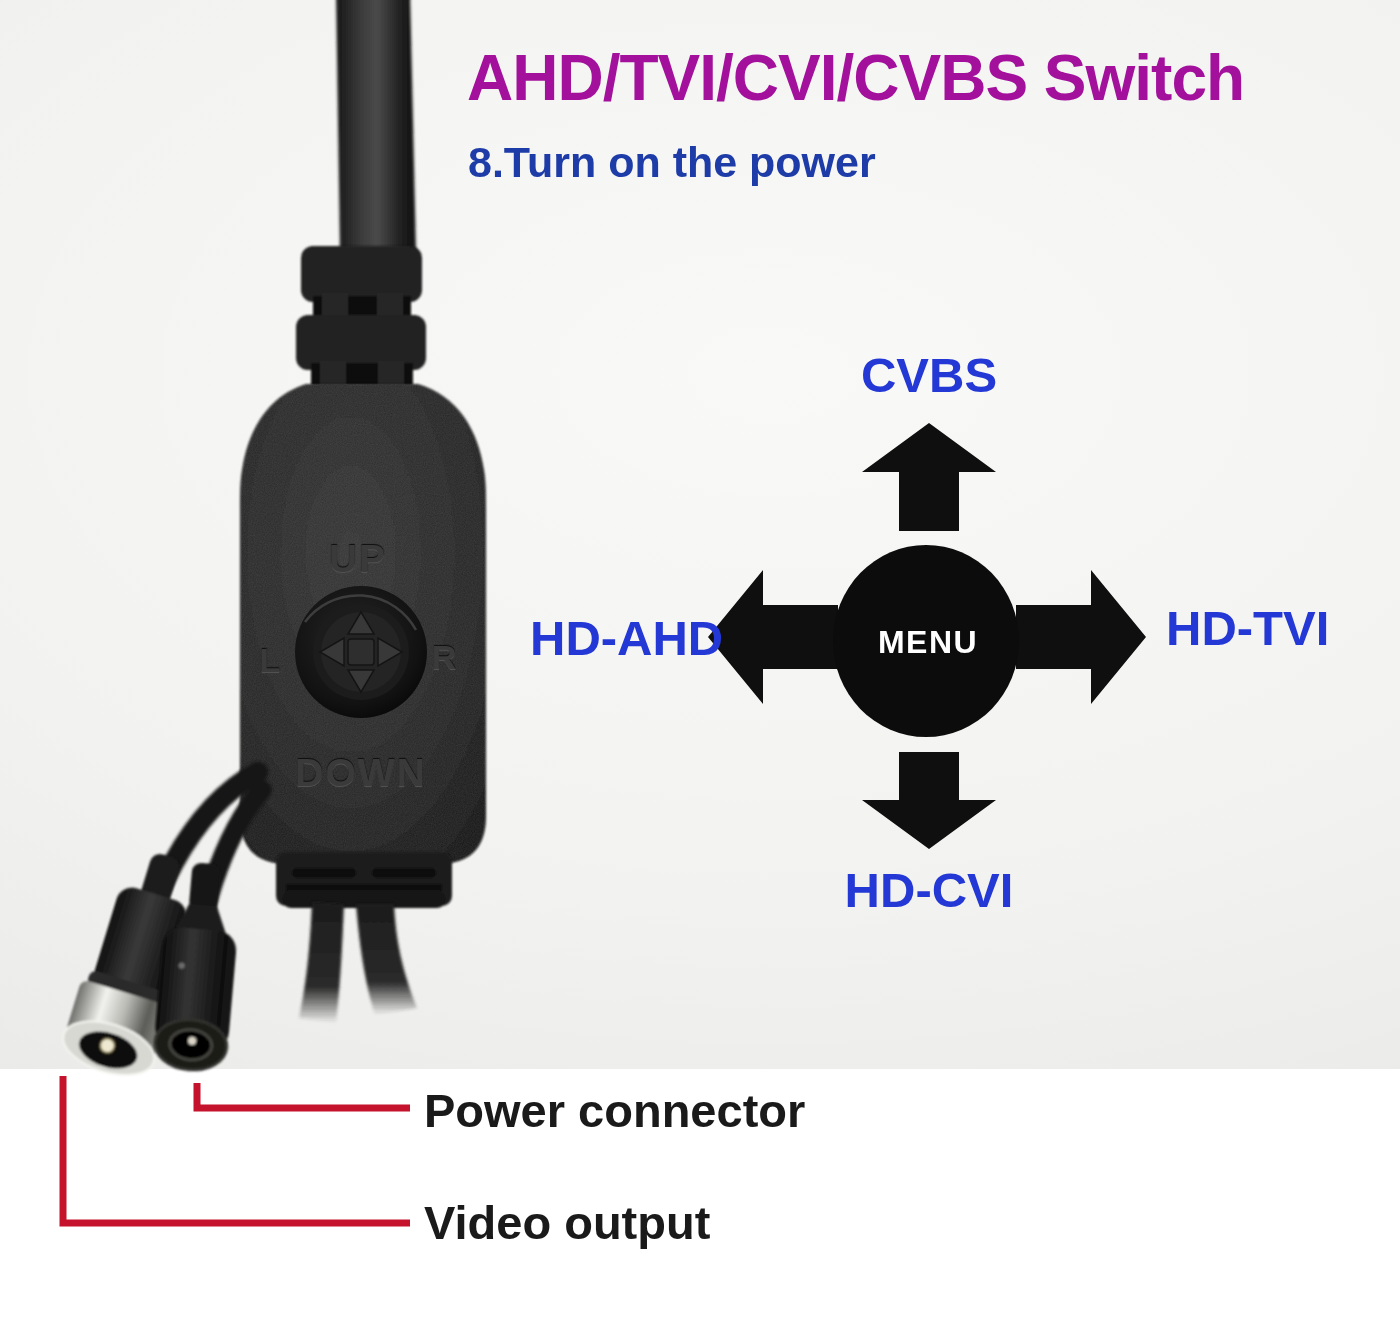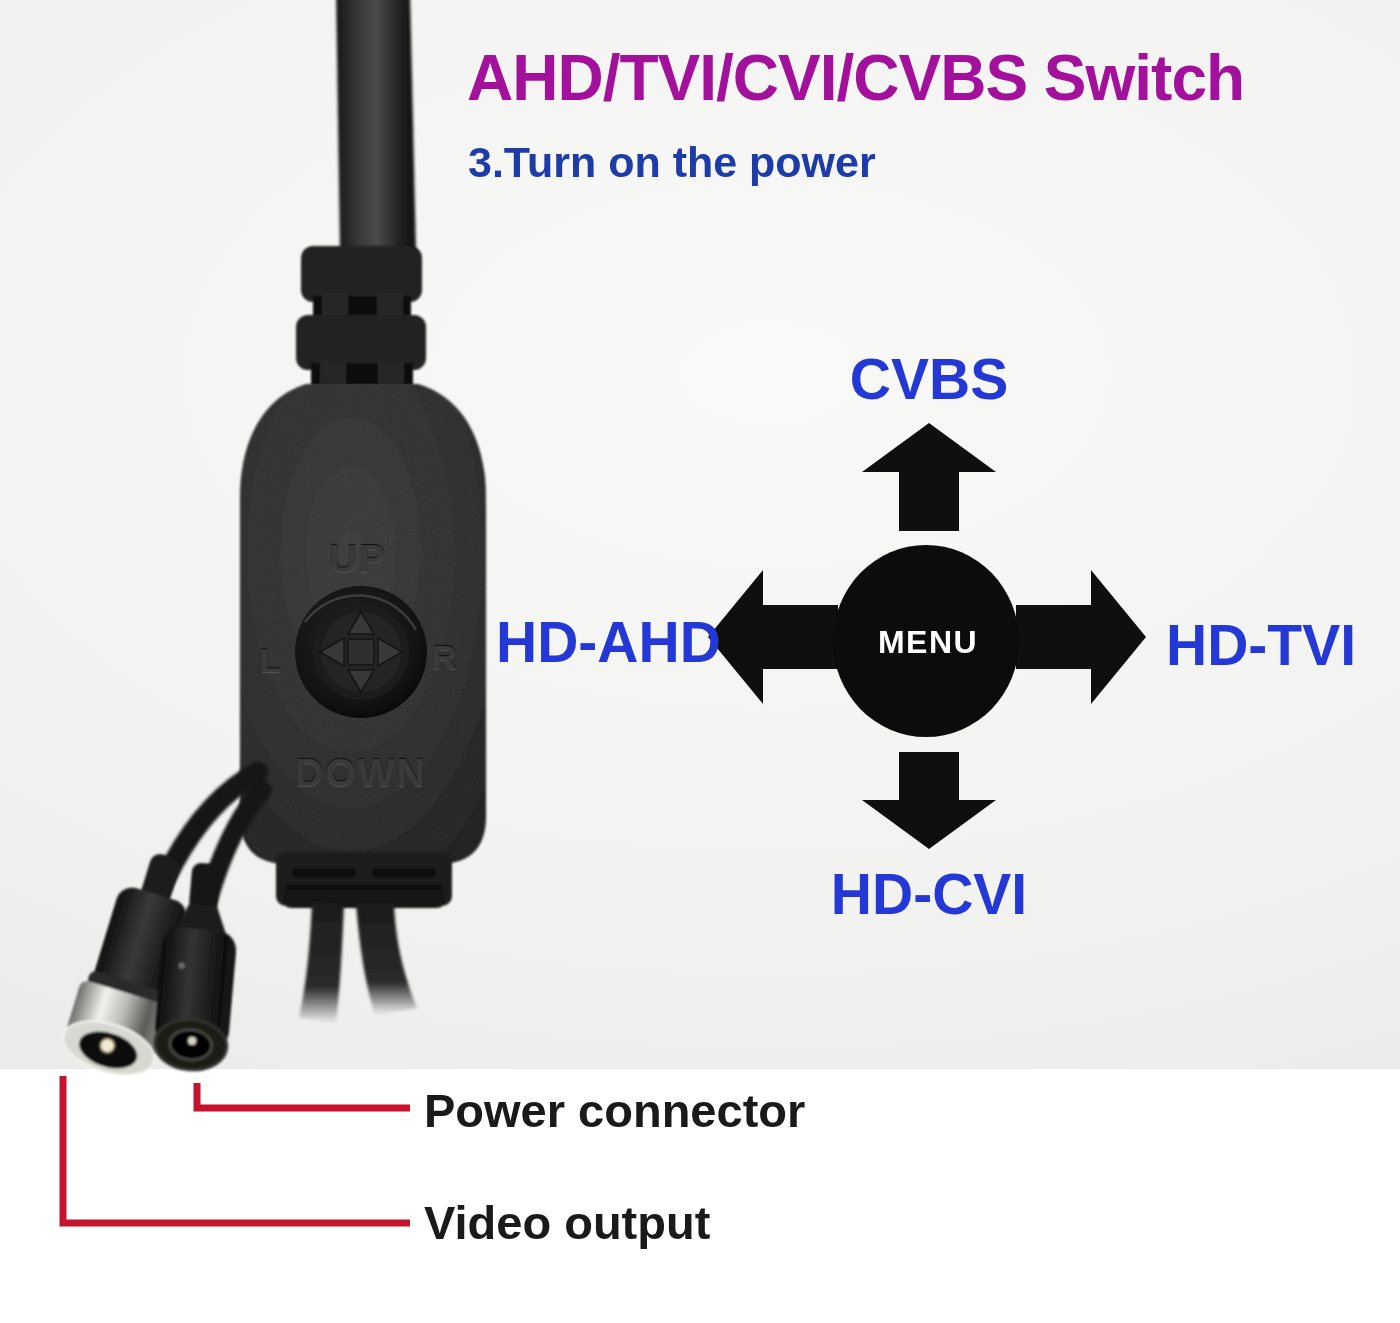--- a/index.html
+++ b/index.html
@@ -5,21 +5,21 @@
   html,body{margin:0;padding:0;}
   body{width:1400px;height:1323px;overflow:hidden;
        font-family:"Liberation Sans","DejaVu Sans",sans-serif;}
   .stage{position:relative;width:1400px;height:1069px;
          background:radial-gradient(120% 90% at 55% 35%, #f9f9f8 0%, #f2f2f0 55%, #e7e7e5 100%);}
   svg.scene{position:absolute;left:0;top:0;z-index:1;}
   .labels{position:absolute;left:0;top:0;width:100%;height:100%;z-index:2;}
   .lbl{position:absolute;font-weight:bold;white-space:nowrap;line-height:1;}
   .title{font-size:64px;letter-spacing:-1px;color:#a3109c;}
   .step{font-size:43px;color:#1e3ca8;}
-  .dpad-lbl{font-size:57px;color:#2338d4;}
+  .dpad-lbl{font-size:49px;color:#2338d4;}
   .center-x{transform:translateX(-50%);}
   .center-xy{transform:translate(-50%,-50%);}
   .menu-lbl{font-size:32px;color:#ffffff;letter-spacing:1.5px;}
   .callout-lbl{font-size:47px;color:#1a1a1a;}
   .engraved{color:#3a3a3a;
             text-shadow:0 -1px 1px #0e0e0e, 0 1px 1px #555555;}
   .eng-updown{font-size:39px;letter-spacing:2px;}
   .eng-lr{font-size:34px;}
 </style>
 </head>
@@ -170,25 +170,25 @@
 
     <g stroke="#c5122d" stroke-width="7" fill="none">
       <polyline points="197,1083 197,1108 410,1108"></polyline>
       <polyline points="63,1076 63,1223 410,1223"></polyline>
     </g>
   </svg>
 
   <div class="labels">
     <div class="lbl title" style="left:467px;top:46px;">AHD/TVI/CVI/CVBS Switch</div>
 
-    <div class="lbl step" style="left:468px;top:141px;">3.Turn on the power</div>
+    <div class="lbl step" style="left:468px;top:141px;">8.Turn on the power</div>
 
     <div class="lbl dpad-lbl center-x" style="left:929px;top:351px;">CVBS</div>
-    <div class="lbl dpad-lbl" style="left:496px;top:614px;">HD-AHD</div>
-    <div class="lbl dpad-lbl" style="left:1166px;top:617px;">HD-TVI</div>
+    <div class="lbl dpad-lbl" style="left:530px;top:614px;">HD-AHD</div>
+    <div class="lbl dpad-lbl" style="left:1166px;top:604px;">HD-TVI</div>
     <div class="lbl dpad-lbl center-x" style="left:929px;top:866px;text-align:right;">HD-CVI</div>
     <div class="lbl menu-lbl center-xy" style="left:928px;top:642px;">MENU</div>
 
     <div class="lbl engraved eng-updown center-xy" style="left:358px;top:558px;">UP</div>
     <div class="lbl engraved eng-updown center-xy" style="left:361px;top:736px;margin-top:36px;">DOWN</div>
     <div class="lbl engraved eng-lr center-xy" style="left:270px;top:660px;">L</div>
     <div class="lbl engraved eng-lr center-xy" style="left:444px;top:657px;">R</div>
 
     <div class="lbl callout-lbl" style="left:424px;top:1087px;">Power connector</div>
     <div class="lbl callout-lbl" style="left:424px;top:1199px;">Video output</div>

